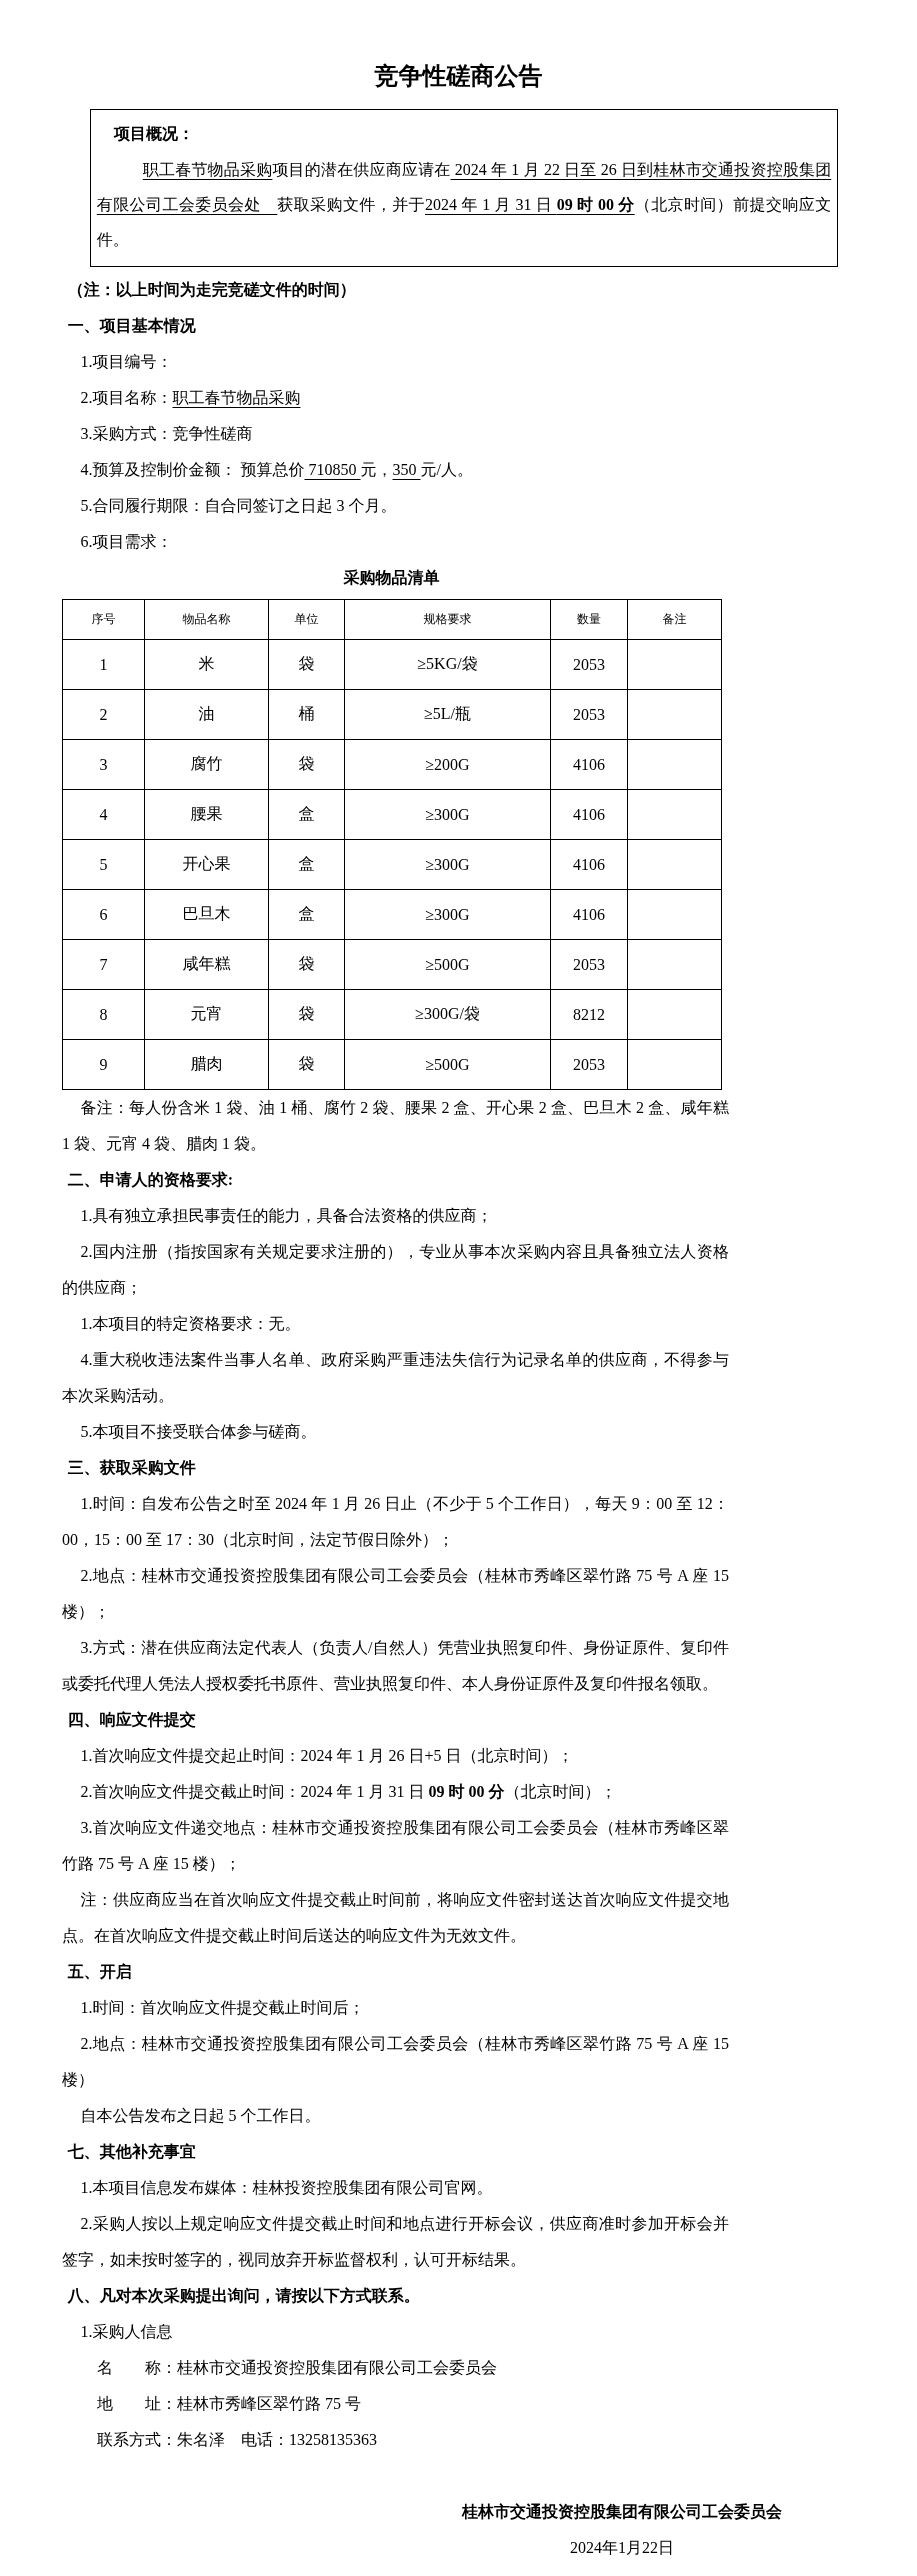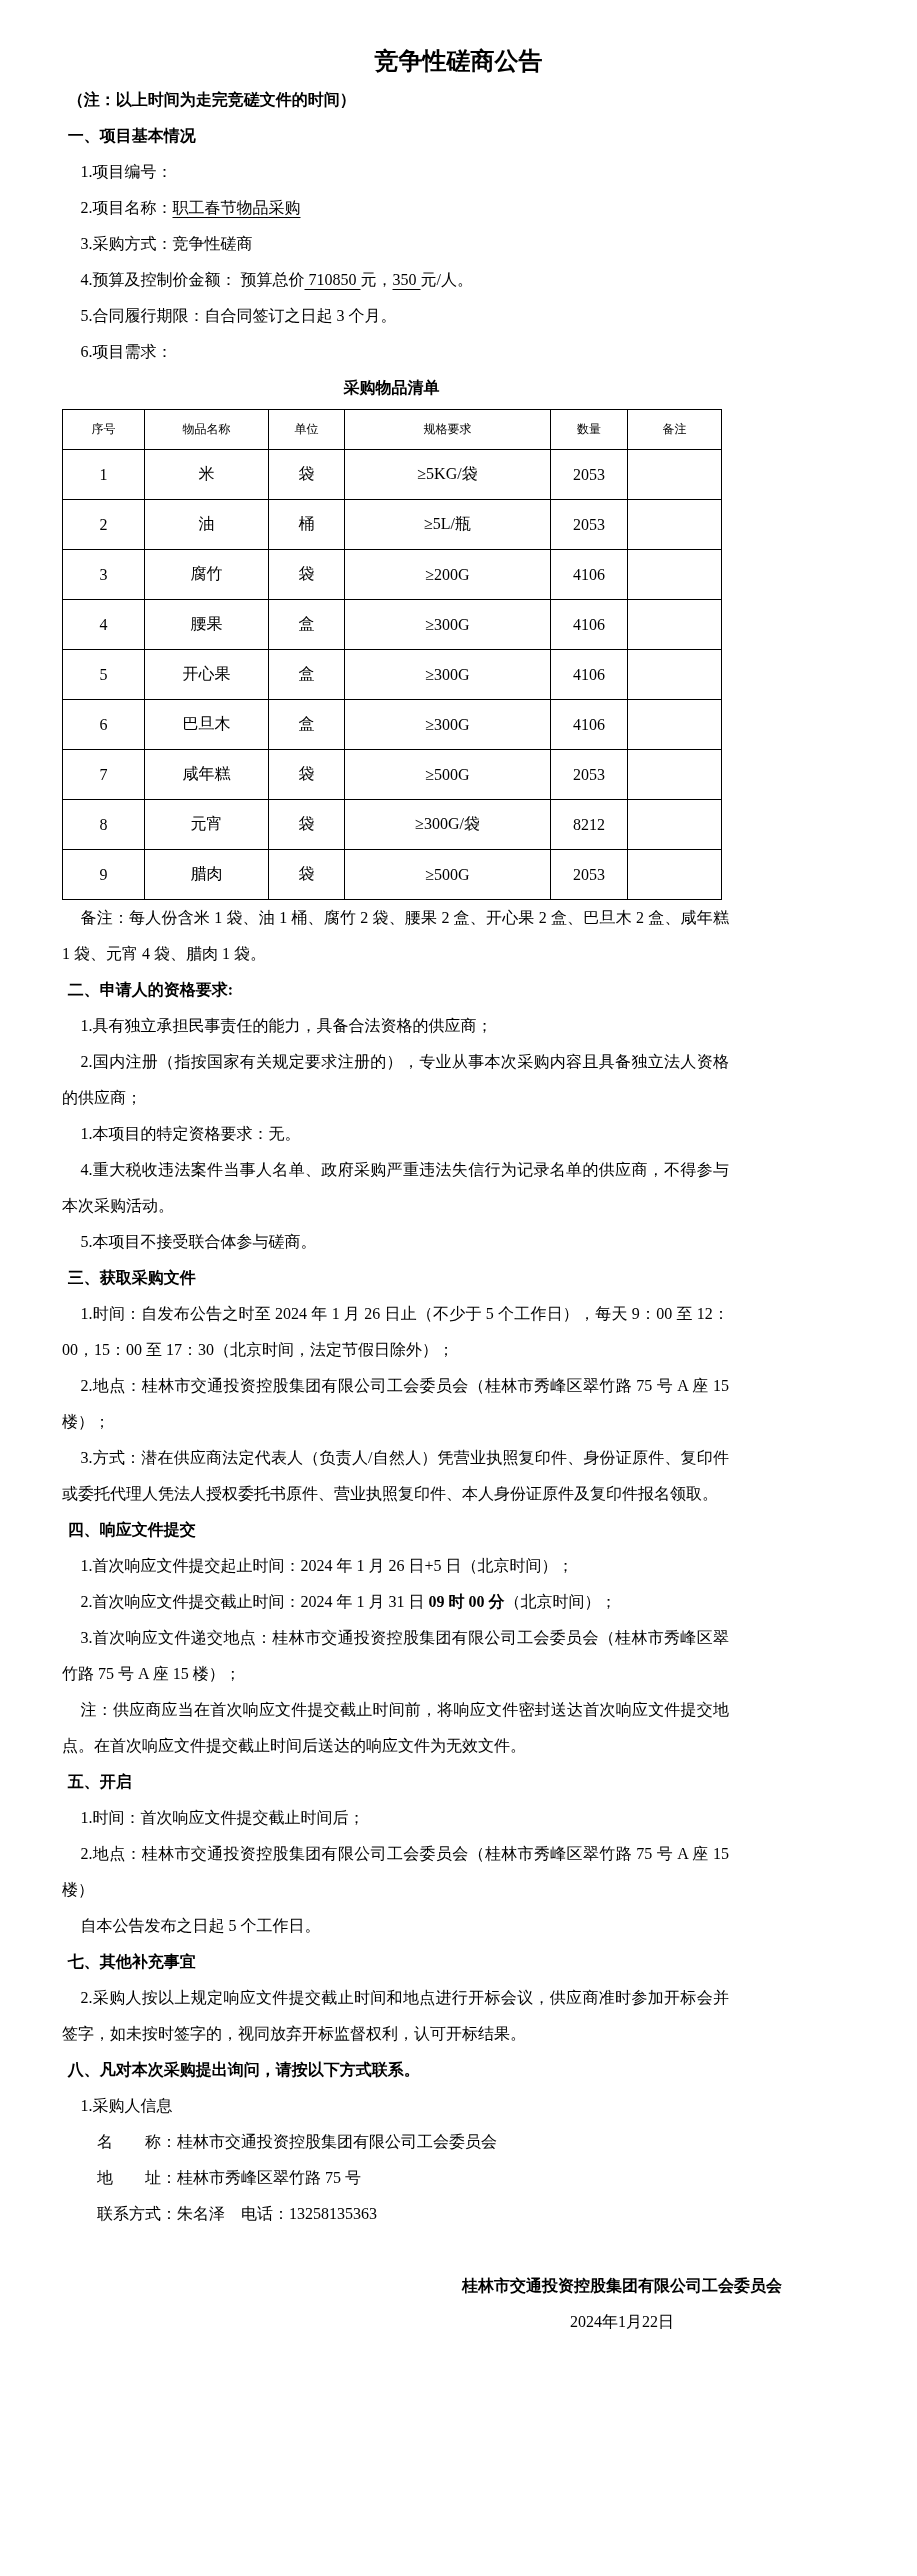--- a/index.html
+++ b/index.html
@@ -7,21 +7,21 @@
     position:relative;
     width:917px;
     height:2576px;
     background:#ffffff;
     color:#000000;
     font-family:"Liberation Serif","DejaVu Serif",serif;
     overflow:hidden;
   }
   #doc-title{
     margin:0;
-    padding-top:45px;
+    padding-top:60px;
     text-align:center;
     font-size:24px;
     font-weight:bold;
     line-height:32px;
   }
   
   #overview-box{
     box-sizing:border-box;
     position:relative;
     margin:17.3px 80px 0 90px;
@@ -108,20 +108,24 @@
   }
   #footer-org{font-weight:bold;}
 </style>
 </head>
 <body>
 
 <div id="page">
 
   <h1 id="doc-title">竞争性磋商公告</h1>
 
+  <div id="overview-box">
+    <p class="box-label">项目概况：</p>
+    <p class="box-para" id="overview-para"><span class="u">职工春节物品采购</span><span>项目的潜在供应商应请在</span><span class="u"> 2024 年 1 月 22 日至 26 日到桂林市交通投资控股集团有限公司工会委员会处　</span><span>获取采购文件，并于</span><span class="u">2024 年 1 月 31 日 </span><span class="u b">09 时 00 分</span><span>（北京时间）前提交响应文件。</span></p>
+  </div>
 
   <div id="document-body">
       <p class="blk note"><span>（注：以上时间为走完竞磋文件的时间）</span></p>
       <p class="blk heading"><span>一、项目基本情况</span></p>
       <p class="blk item"><span>1.项目编号：</span></p>
       <p class="blk item"><span>2.项目名称：</span><span class="u">职工春节物品采购</span></p>
       <p class="blk item"><span>3.采购方式：竞争性磋商</span></p>
       <p class="blk item"><span>4.预算及控制价金额： 预算总价</span><span class="u"> 710850 </span><span>元，</span><span class="u">350 </span><span>元/人。</span></p>
       <p class="blk item"><span>5.合同履行期限：自合同签订之日起 3 个月。</span></p>
       <p class="blk item"><span>6.项目需求：</span></p>
@@ -234,20 +238,21 @@
       <p class="blk heading"><span>四、响应文件提交</span></p>
       <p class="blk item"><span>1.首次响应文件提交起止时间：2024 年 1 月 26 日+5 日（北京时间）；</span></p>
       <p class="blk item"><span>2.首次响应文件提交截止时间：2024 年 1 月 31 日 </span><span class="b">09 时 00 分</span><span>（北京时间）；</span></p>
       <p class="blk item"><span>3.首次响应文件递交地点：桂林市交通投资控股集团有限公司工会委员会（桂林市秀峰区翠竹路 75 号 A 座 15 楼）；</span></p>
       <p class="blk item"><span>注：供应商应当在首次响应文件提交截止时间前，将响应文件密封送达首次响应文件提交地点。在首次响应文件提交截止时间后送达的响应文件为无效文件。</span></p>
       <p class="blk heading"><span>五、开启</span></p>
       <p class="blk item"><span>1.时间：首次响应文件提交截止时间后；</span></p>
       <p class="blk item"><span>2.地点：桂林市交通投资控股集团有限公司工会委员会（桂林市秀峰区翠竹路 75 号 A 座 15 楼）</span></p>
       <p class="blk item"><span>自本公告发布之日起 5 个工作日。</span></p>
       <p class="blk heading"><span>七、其他补充事宜</span></p>
+      <p class="blk item"><span>1.本项目信息发布媒体：桂林投资控股集团有限公司官网。</span></p>
       <p class="blk item"><span>2.采购人按以上规定响应文件提交截止时间和地点进行开标会议，供应商准时参加开标会并签字，如未按时签字的，视同放弃开标监督权利，认可开标结果。</span></p>
       <p class="blk heading"><span>八、凡对本次采购提出询问，请按以下方式联系。</span></p>
       <p class="blk item"><span>1.采购人信息</span></p>
       <p class="blk contact"><span>名　　称：桂林市交通投资控股集团有限公司工会委员会</span></p>
       <p class="blk contact"><span>地　　址：桂林市秀峰区翠竹路 75 号</span></p>
       <p class="blk contact"><span>联系方式：朱名泽　电话：13258135363</span></p>
     </div>
 
   <div id="footer">
     <div class="inner">

